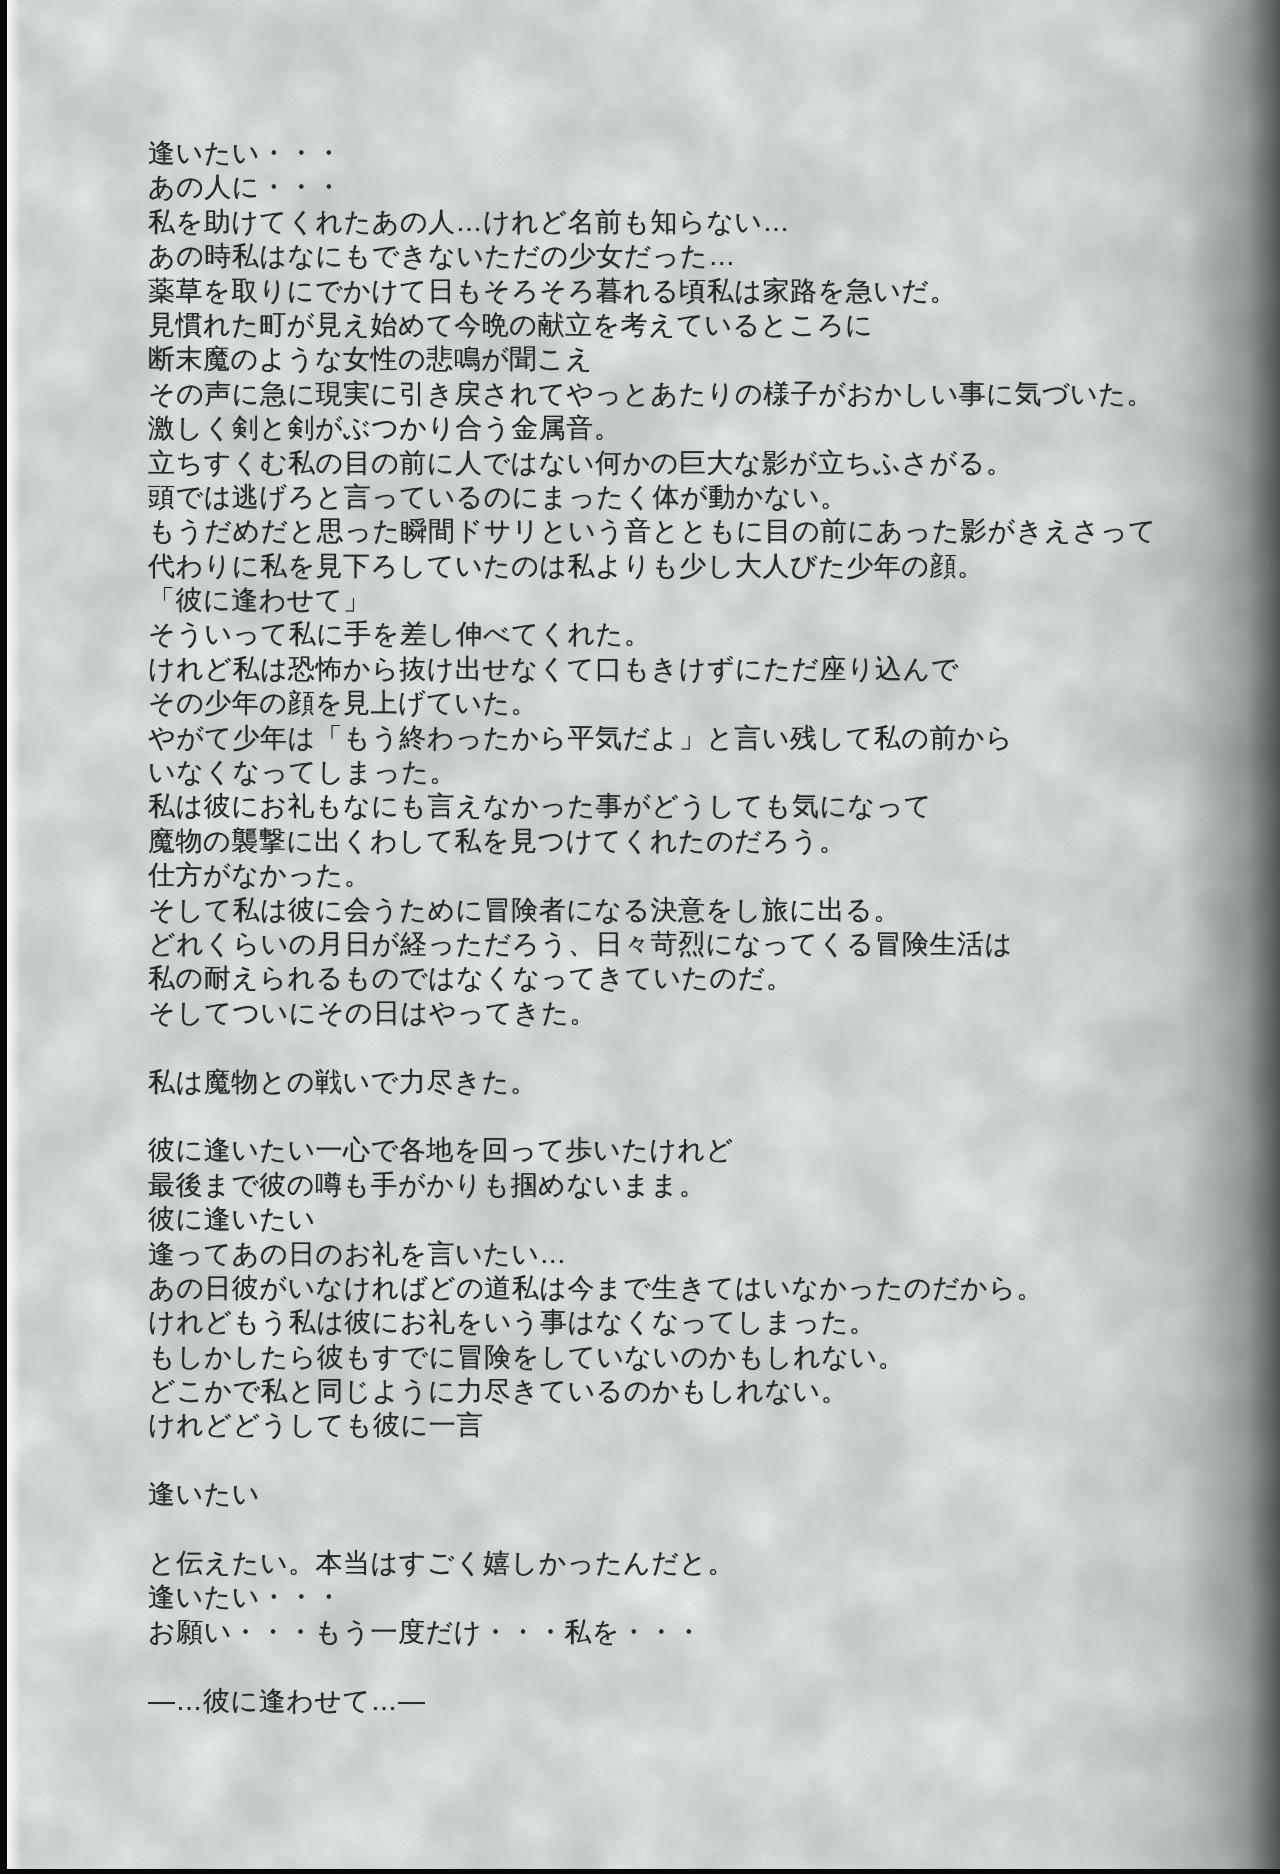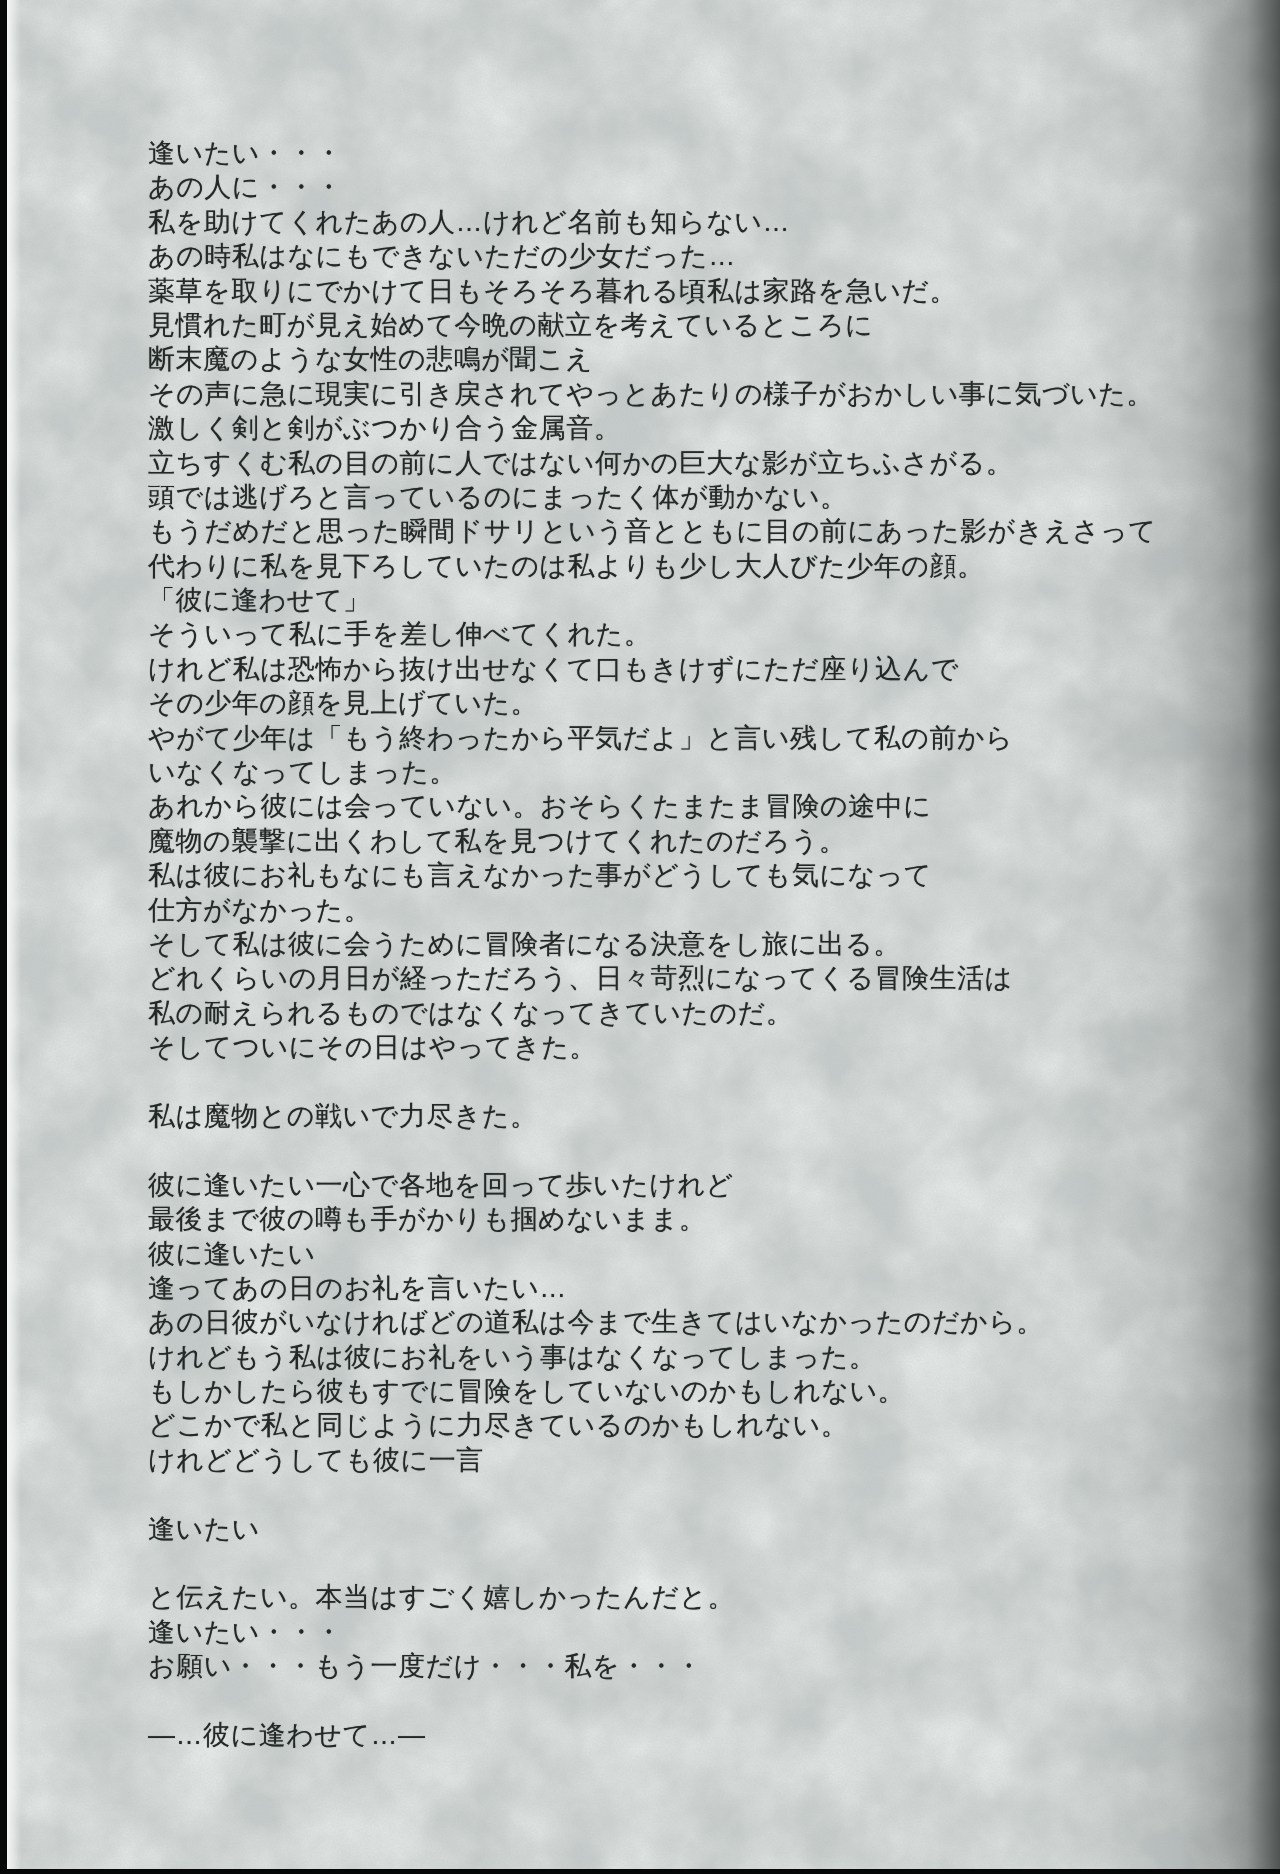--- a/index.html
+++ b/index.html
@@ -126,25 +126,24 @@
       <div class="text-line">そういって私に手を差し伸べてくれた。</div>
 
       <div class="text-line">けれど私は恐怖から抜け出せなくて口もきけずにただ座り込んで</div>
 
       <div class="text-line">その少年の顔を見上げていた。</div>
 
       <div class="text-line">やがて少年は「もう終わったから平気だよ」と言い残して私の前から</div>
 
       <div class="text-line">いなくなってしまった。</div>
 
-      <div class="text-line">あれから彼には会っていない。おそらくたまたま冒険の途中に</div>
+
+      <div class="text-line">私は彼にお礼もなにも言えなかった事がどうしても気になって</div>
 
       <div class="text-line">魔物の襲撃に出くわして私を見つけてくれたのだろう。</div>
-
-      <div class="text-line">私は彼にお礼もなにも言えなかった事がどうしても気になって</div>
 
       <div class="text-line">仕方がなかった。</div>
 
       <div class="text-line">そして私は彼に会うために冒険者になる決意をし旅に出る。</div>
 
       <div class="text-line">どれくらいの月日が経っただろう、日々苛烈になってくる冒険生活は</div>
 
       <div class="text-line">私の耐えられるものではなくなってきていたのだ。</div>
 
       <div class="text-line">そしてついにその日はやってきた。</div>

